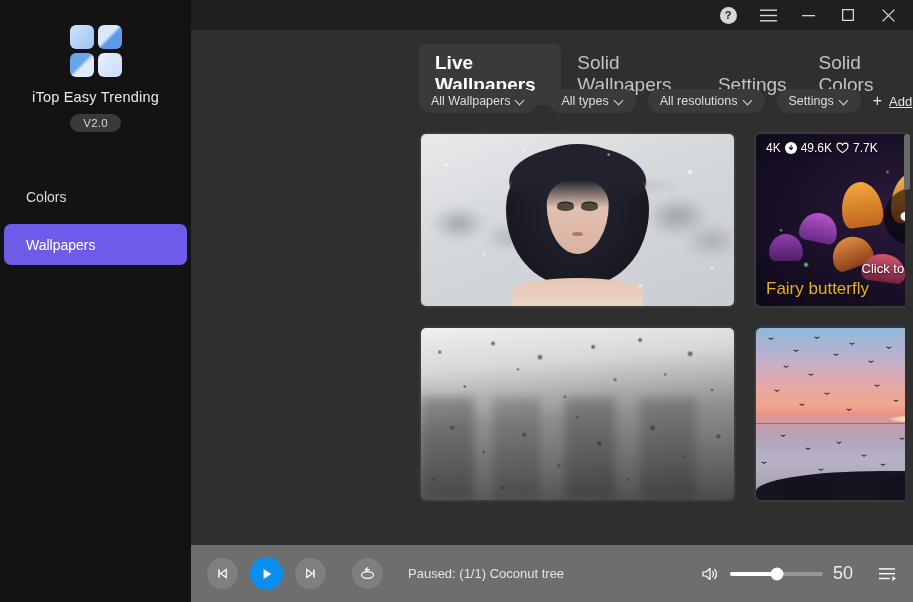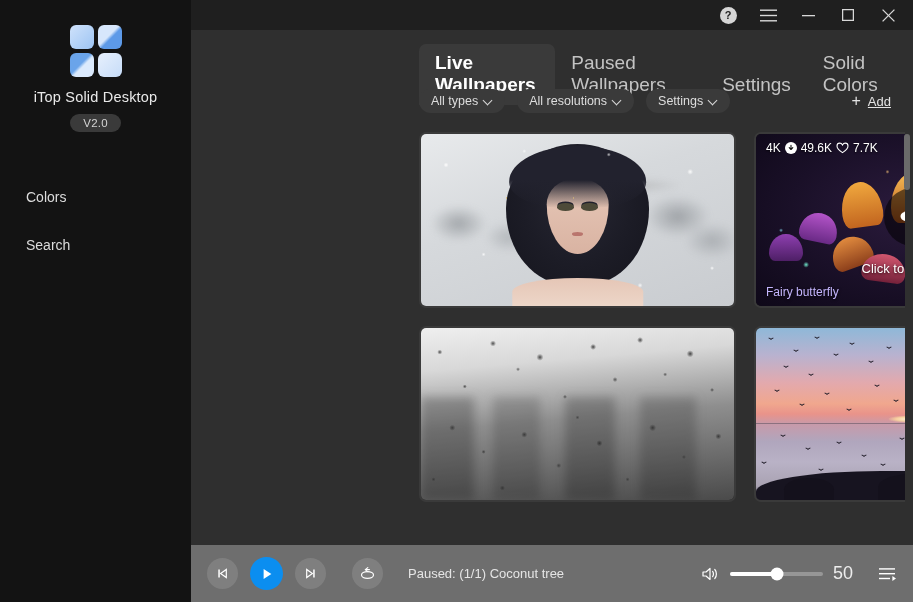--- a/index.html
+++ b/index.html
@@ -284,21 +284,21 @@
   .dl-center {
     position:absolute; left:50%; top:48%; transform:translate(-50%,-50%);
     width:58px; height:58px; border-radius:50%; background:rgba(0,0,0,.55);
     display:flex; align-items:center; justify-content:center;
   }
   .dl-text {
     position:absolute; left:50%; top:calc(48% + 44px); transform:translateX(-50%);
     color:#fff; font-size:13px; white-space:nowrap; text-shadow:0 1px 3px rgba(0,0,0,.8);
   }
   .card-title {
-    position:absolute; left:10px; bottom:7px; color:#c4b5fd; font-size:12px;
+    position:absolute; left:10px; bottom:7px; color:#eab308; font-size:17px;
     text-shadow:0 1px 3px rgba(0,0,0,.85);
   }
 
   
   .scrollbar {
     position:absolute; right:3px; top:134px; width:6px; bottom:64px;
     background:transparent;
   }
   .scroll-thumb {
     width:6px; height:56px; background:#6a6a6a; border-radius:3px;
@@ -337,31 +337,31 @@
 
   <div class="sidebar">
     <div class="logo-wrap">
       <div class="logo">
         <span class="q1"></span>
         <span class="q2"></span>
         <span class="q3"></span>
         <span class="q4"></span>
       </div>
     </div>
-    <div class="app-title">iTop Solid Desktop</div>
+    <div class="app-title">iTop Easy Trending</div>
     <div class="version-wrap">
       <div class="version-badge">V2.0</div>
     </div>
 
     <div class="nav">
       <div class="nav-item">
         <span>Colors</span>
       </div>
-      <div class="nav-item">
-        <span>Search</span>
+      <div class="nav-item active">
+        <span>Wallpapers</span>
       </div>
     </div>
   </div>
 
   <div class="main">
 
     <div class="titlebar">
       <div class="win-btn">
         <span class="help-circle">?</span>
       </div>
@@ -388,31 +388,35 @@
           <line x1="12.4" y1="0.6" x2="0.6" y2="12.4" stroke="#d8d8d8" stroke-width="1.3"></line>
         </svg>
       </div>
     </div>
 
     <div class="tabs">
       <div class="tab active">
         <span>Live Wallpapers</span>
       </div>
       <div class="tab">
-        <span>Paused Wallpapers</span>
+        <span>Solid Wallpapers</span>
       </div>
       <div class="tab">
         <span>Settings</span>
       </div>
       <div class="tab">
         <span>Solid Colors</span>
       </div>
     </div>
 
     <div class="filterbar">
+      <div class="pill">
+        <span>All Wallpapers</span>
+        <span class="chev"></span>
+      </div>
       <div class="pill">
         <span>All types</span>
         <span class="chev"></span>
       </div>
       <div class="pill">
         <span>All resolutions</span>
         <span class="chev"></span>
       </div>
       <div class="pill">
         <span>Settings</span>

